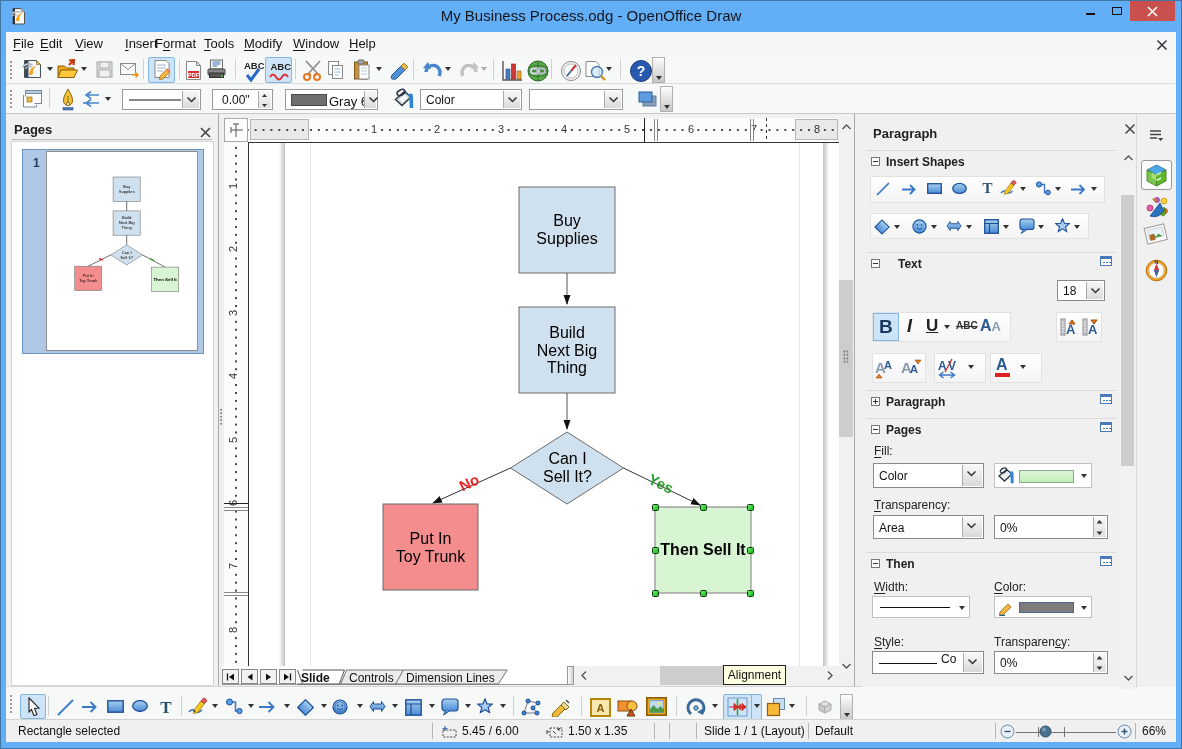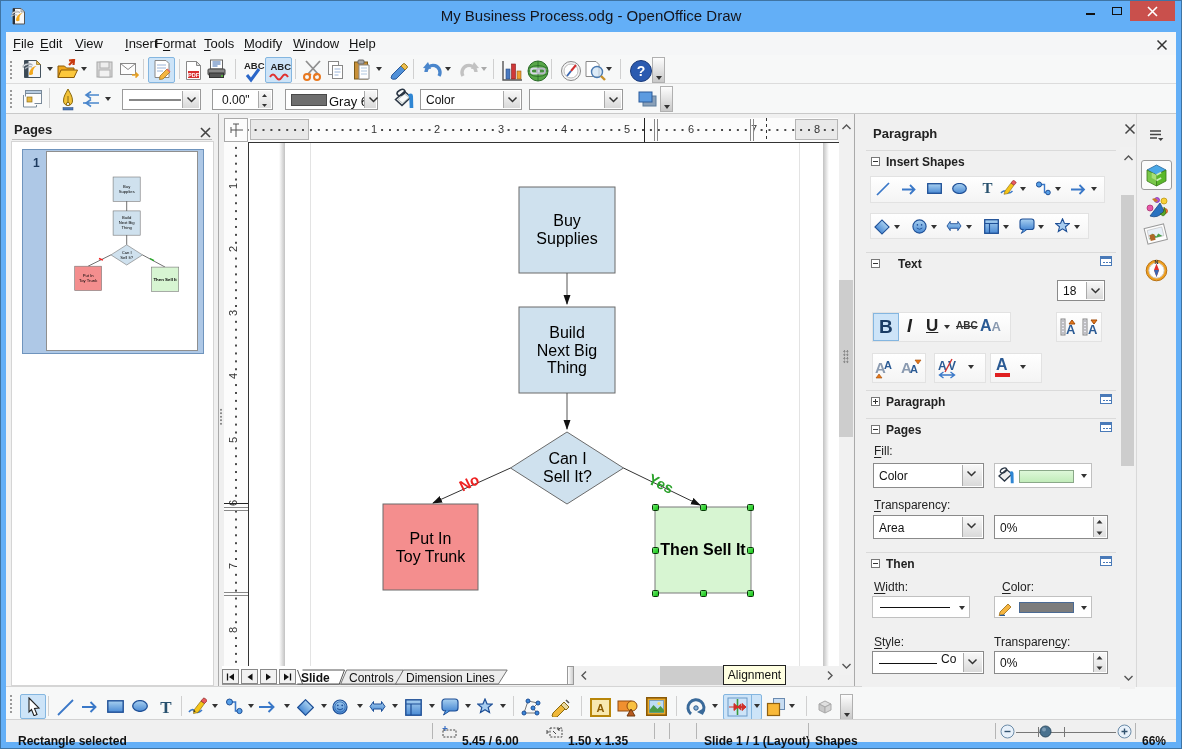--- a/index.html
+++ b/index.html
@@ -62,21 +62,21 @@
 .sthumb { position:absolute; background:#cdcdcd; }
 
 #tabrow { left:222px; top:666px; width:345px; height:19px; background:#fff; border-bottom:1px solid #999; }
 .navbtn { position:absolute; top:3px; width:17px; height:15px; border:1px solid #888; background:#f2f2f2; }
 .navbtn svg { position:absolute; left:0px; top:1px; }
 .tabt { position:absolute; top:5px; font-size:12px; color:#111; }
 
 #tbd { left:6px; top:686px; width:1170px; height:33px; background:#f7f8f8; border-top:1px solid #d5d5d5; }
 
 #status { left:6px; top:719px; width:1170px; height:23px; background:#f0f0f0; border-top:1px solid #d2d2d2; font-size:12px; color:#111; }
-.st { position:absolute; top:14px;font-weight:bold; }
+.st { position:absolute; top:4px; }
 .ssep { position:absolute; top:3px; width:1px; height:16px; background:#b5b5b5; }
 
 #props { left:862px; top:114px; width:274px; height:573px; background:#f0f0f0; }
 .sechdr { position:absolute; font-size:12px; font-weight:bold; color:#222; }
 .secbox { position:absolute; width:9px; height:9px; border:1px solid #777; background:#fff; }
 .secbox i { position:absolute; left:1px; top:3px; width:5px; height:1px; background:#333; }
 .secbox.plus b { position:absolute; left:3px; top:1px; width:1px; height:5px; background:#333; }
 .wbar { position:absolute; background:linear-gradient(#ffffff,#f4f4f4); border:1px solid #e2e2e2; }
 .flabel { position:absolute; font-size:12px; color:#222; }
 .flabel u { text-decoration:underline; text-underline-offset:2px; }
@@ -482,21 +482,21 @@
       <rect x="4" y="4" width="12" height="9" fill="none" stroke="#444" stroke-dasharray="2 1.4"></rect>
       <path d="M7,7 l3,3 M12,6 l2,-2 m-2,2 l2,0 m-2,0 l0,-2" stroke="#444" stroke-width="1"></path>
       <path d="M1,6 v4 M1,8 h2" stroke="#444" stroke-width="1"></path>
     </svg>
   <div class="st" style="left:562px">1.50 x 1.35</div>
   <div class="ssep" style="left:648px"></div>
   <div class="ssep" style="left:663px"></div>
   <div class="ssep" style="left:690px"></div>
   <div class="st" style="left:698px">Slide 1 / 1 (Layout)</div>
   <div class="ssep" style="left:802px"></div>
-  <div class="st" style="left:809px">Shapes</div>
+  <div class="st" style="left:809px">Default</div>
   <div class="ssep" style="left:989px"></div>
   <svg class="abs" style="left:994px;top:4px" width="16" height="16">
       <circle cx="7.5" cy="7.5" r="6.5" fill="#e8f1fa" stroke="#6b8ba8"></circle>
       <path d="M4.5,7.5 h6" stroke="#33536f" stroke-width="1.4"></path>
     </svg>
   <div class="abs" style="left:1010px;top:11.5px;width:100px;height:1.5px;background:#777"></div>
   <div class="abs" style="left:1031.5px;top:7px;width:1px;height:10px;background:#777"></div>
   <div class="abs" style="left:1057.5px;top:7px;width:1px;height:10px;background:#777"></div>
   <svg class="abs" style="left:1033px;top:5px" width="14" height="14">
       <circle cx="6.5" cy="6.5" r="5.5" fill="#49718e" stroke="#2f4d63"></circle>
@@ -711,21 +711,21 @@
 <div class="secbox" style="left:9px;top:445px">
       <i></i>
     </div>
 <div class="sechdr" style="left:24px;top:443px">Then</div>
 <svg class="abs" style="left:238px;top:442px" width="12" height="10">
       <rect x="0.5" y="0.5" width="11" height="9" fill="#fff" stroke="#4a7ab8"></rect>
       <rect x="0.5" y="0.5" width="11" height="2.5" fill="#4a7ab8"></rect>
       <path d="M3,6.5 h2 m1,0 h2 m1,0 h2" stroke="#4a7ab8"></path>
     </svg>
 <div class="flabel" style="left:12px;top:466px"><u>W</u>idth:</div>
-<div class="flabel" style="left:140px;top:466px"><u>C</u>olor:</div>
+<div class="flabel" style="left:132px;top:466px"><u>C</u>olor:</div>
 <div class="abs" style="left:10px;top:482px;width:98px;height:22px;background:#fff;border:1px solid #c0c0c0">
   <div class="abs" style="left:7px;top:10px;width:70px;height:1px;background:#111"></div>
   <div class="caret" style="left:86px;top:9px"></div>
 </div>
 <div class="abs" style="left:132px;top:482px;width:98px;height:22px;background:#fff;border:1px solid #c0c0c0">
   <svg class="abs" style="left:3px;top:3px" width="18" height="16">
         <path d="M2,12 l8,-8 l3,3 l-8,8 l-3.8,0.8 z" fill="#f5b540" stroke="#9a6a10" stroke-width="0.8"></path>
         <path d="M2,15.5 h5" stroke="#2a5a94" stroke-width="1.6"></path>
       </svg>
   <div class="abs" style="left:24px;top:5px;width:55px;height:11px;background:#7c7c7c;border:1px solid #4a6a94"></div>

